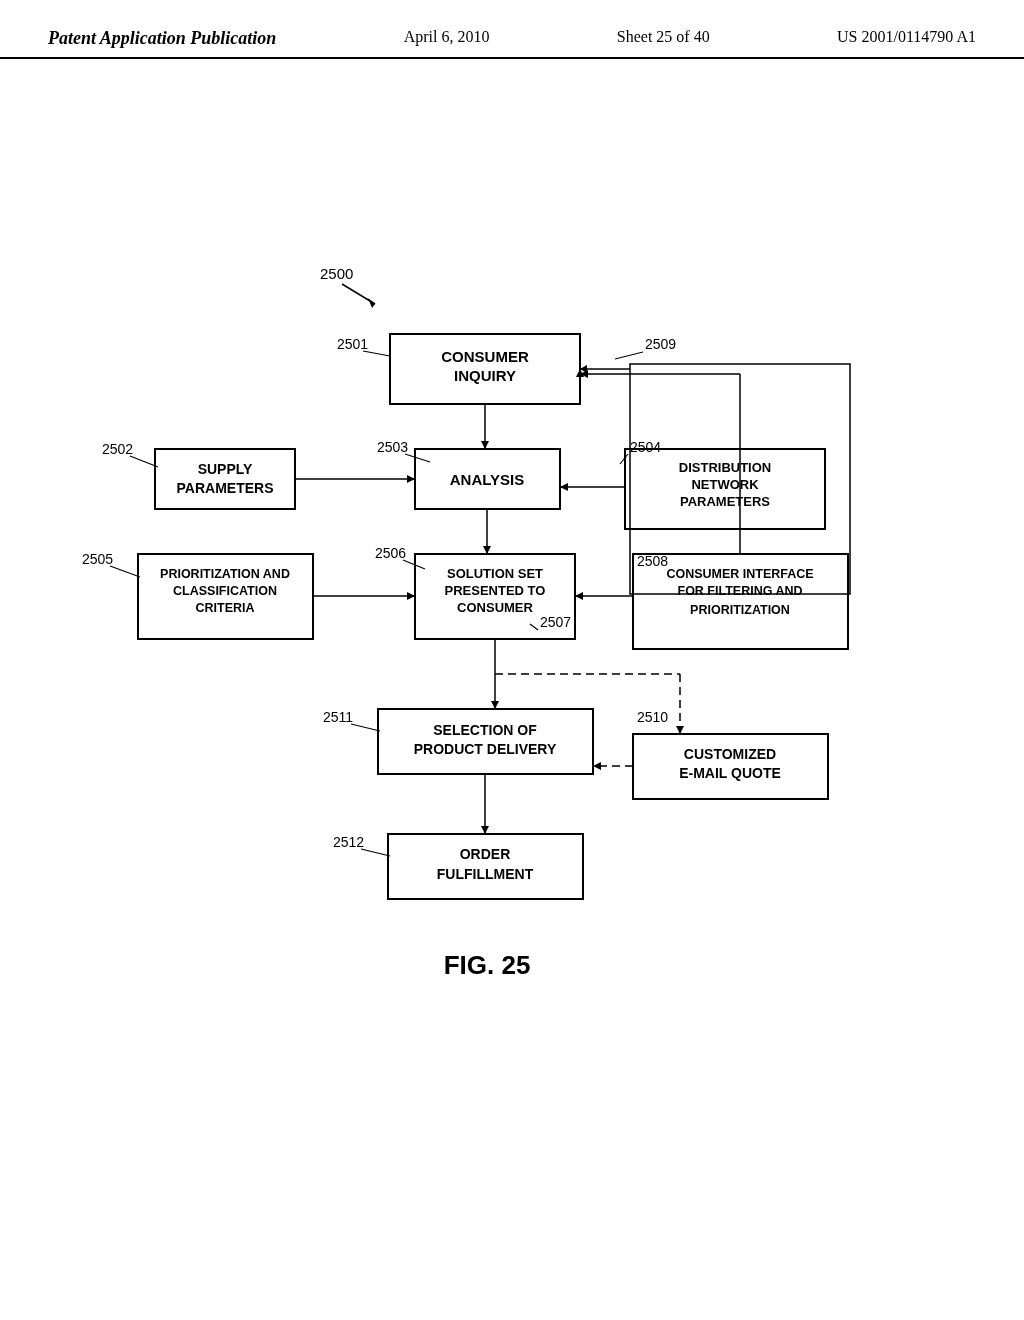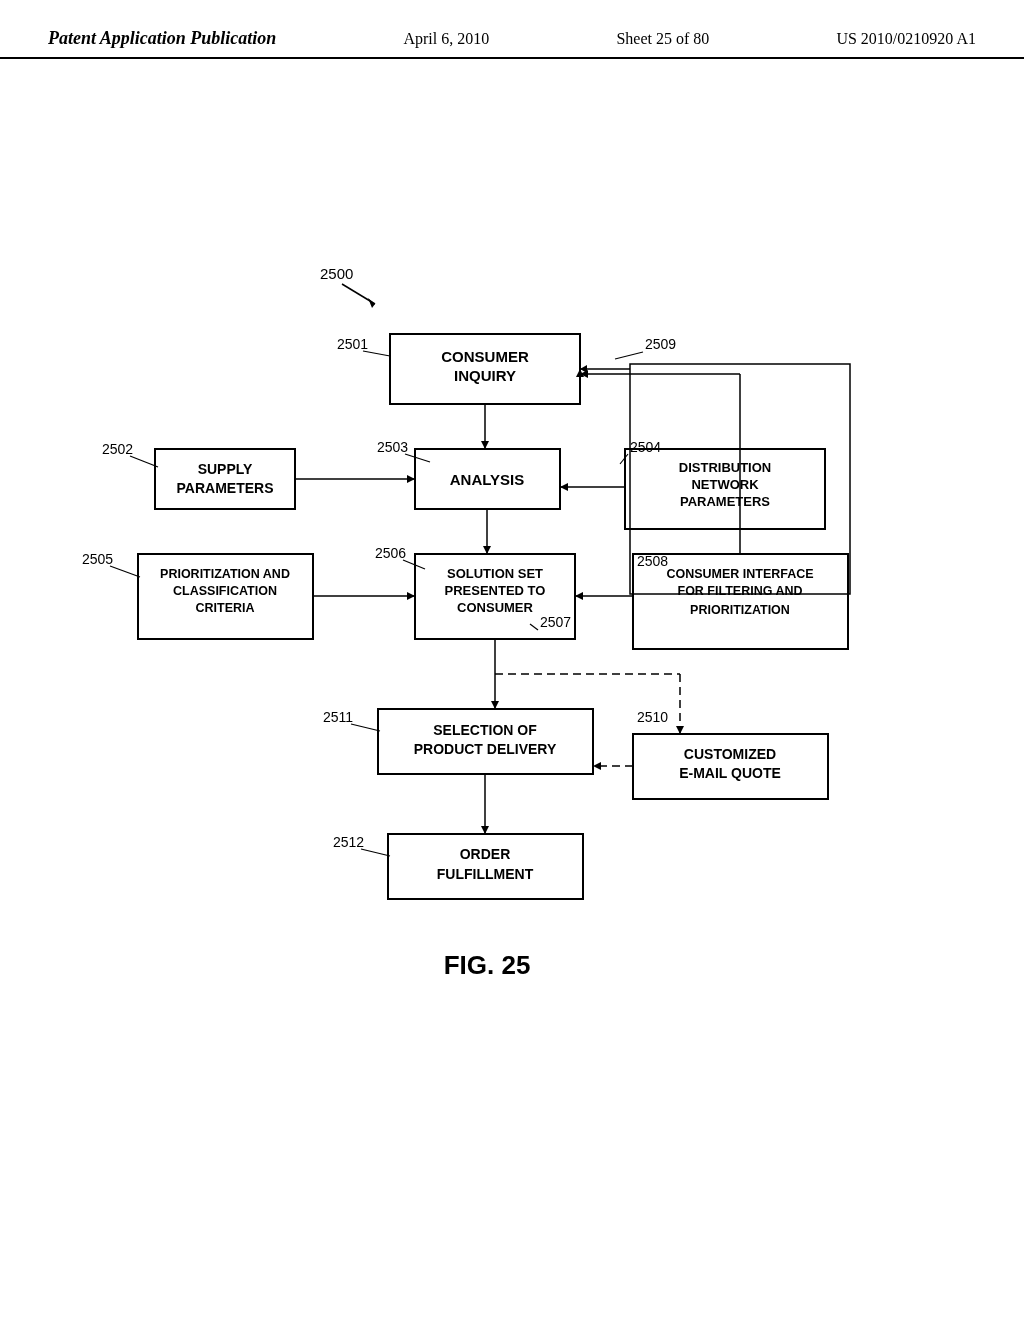--- a/index.html
+++ b/index.html
@@ -9,21 +9,21 @@
       background: #fff;
       font-family: 'Times New Roman', Times, serif;
       position: relative;
       overflow: hidden;
     }
 
     
     .header {
       display: flex;
       justify-content: space-between;
-      align-items: center;
+      align-items: flex-start;
       padding: 28px 48px 12px 48px;
       border-bottom: 2px solid #000;
       padding-bottom: 8px;
     }
     .header-left {
       font-size: 18px;
       font-weight: bold;
       font-style: italic;
     }
     .header-center {
@@ -49,22 +49,22 @@
       width: 100%;
       height: 100%;
     }
   </style>
 </head>
 <body>
 
 <div class="header">
   <span class="header-left">Patent Application Publication</span>
   <span class="header-center">April 6, 2010</span>
-  <span class="header-center">Sheet 25 of 80</span>
-  <span class="header-right">US 2010/0210920 A1</span>
+  <span class="header-center">Sheet 25 of 40</span>
+  <span class="header-right">US 2001/0114790 A1</span>
 </div>
 
 <div class="diagram-area">
   <svg class="diagram-svg" viewBox="0 0 1024 1100" xmlns="http://www.w3.org/2000/svg">
 
     <text x="320" y="185" font-family="Arial, sans-serif" font-size="15" fill="#000">2500</text>
     <line x1="342" y1="190" x2="375" y2="210" stroke="#000" stroke-width="1.5"></line>
     <polygon points="375,210 368,204 372,214" fill="#000"></polygon>
 
     <text x="337" y="255" font-family="Arial, sans-serif" font-size="14" fill="#000">2501</text>

